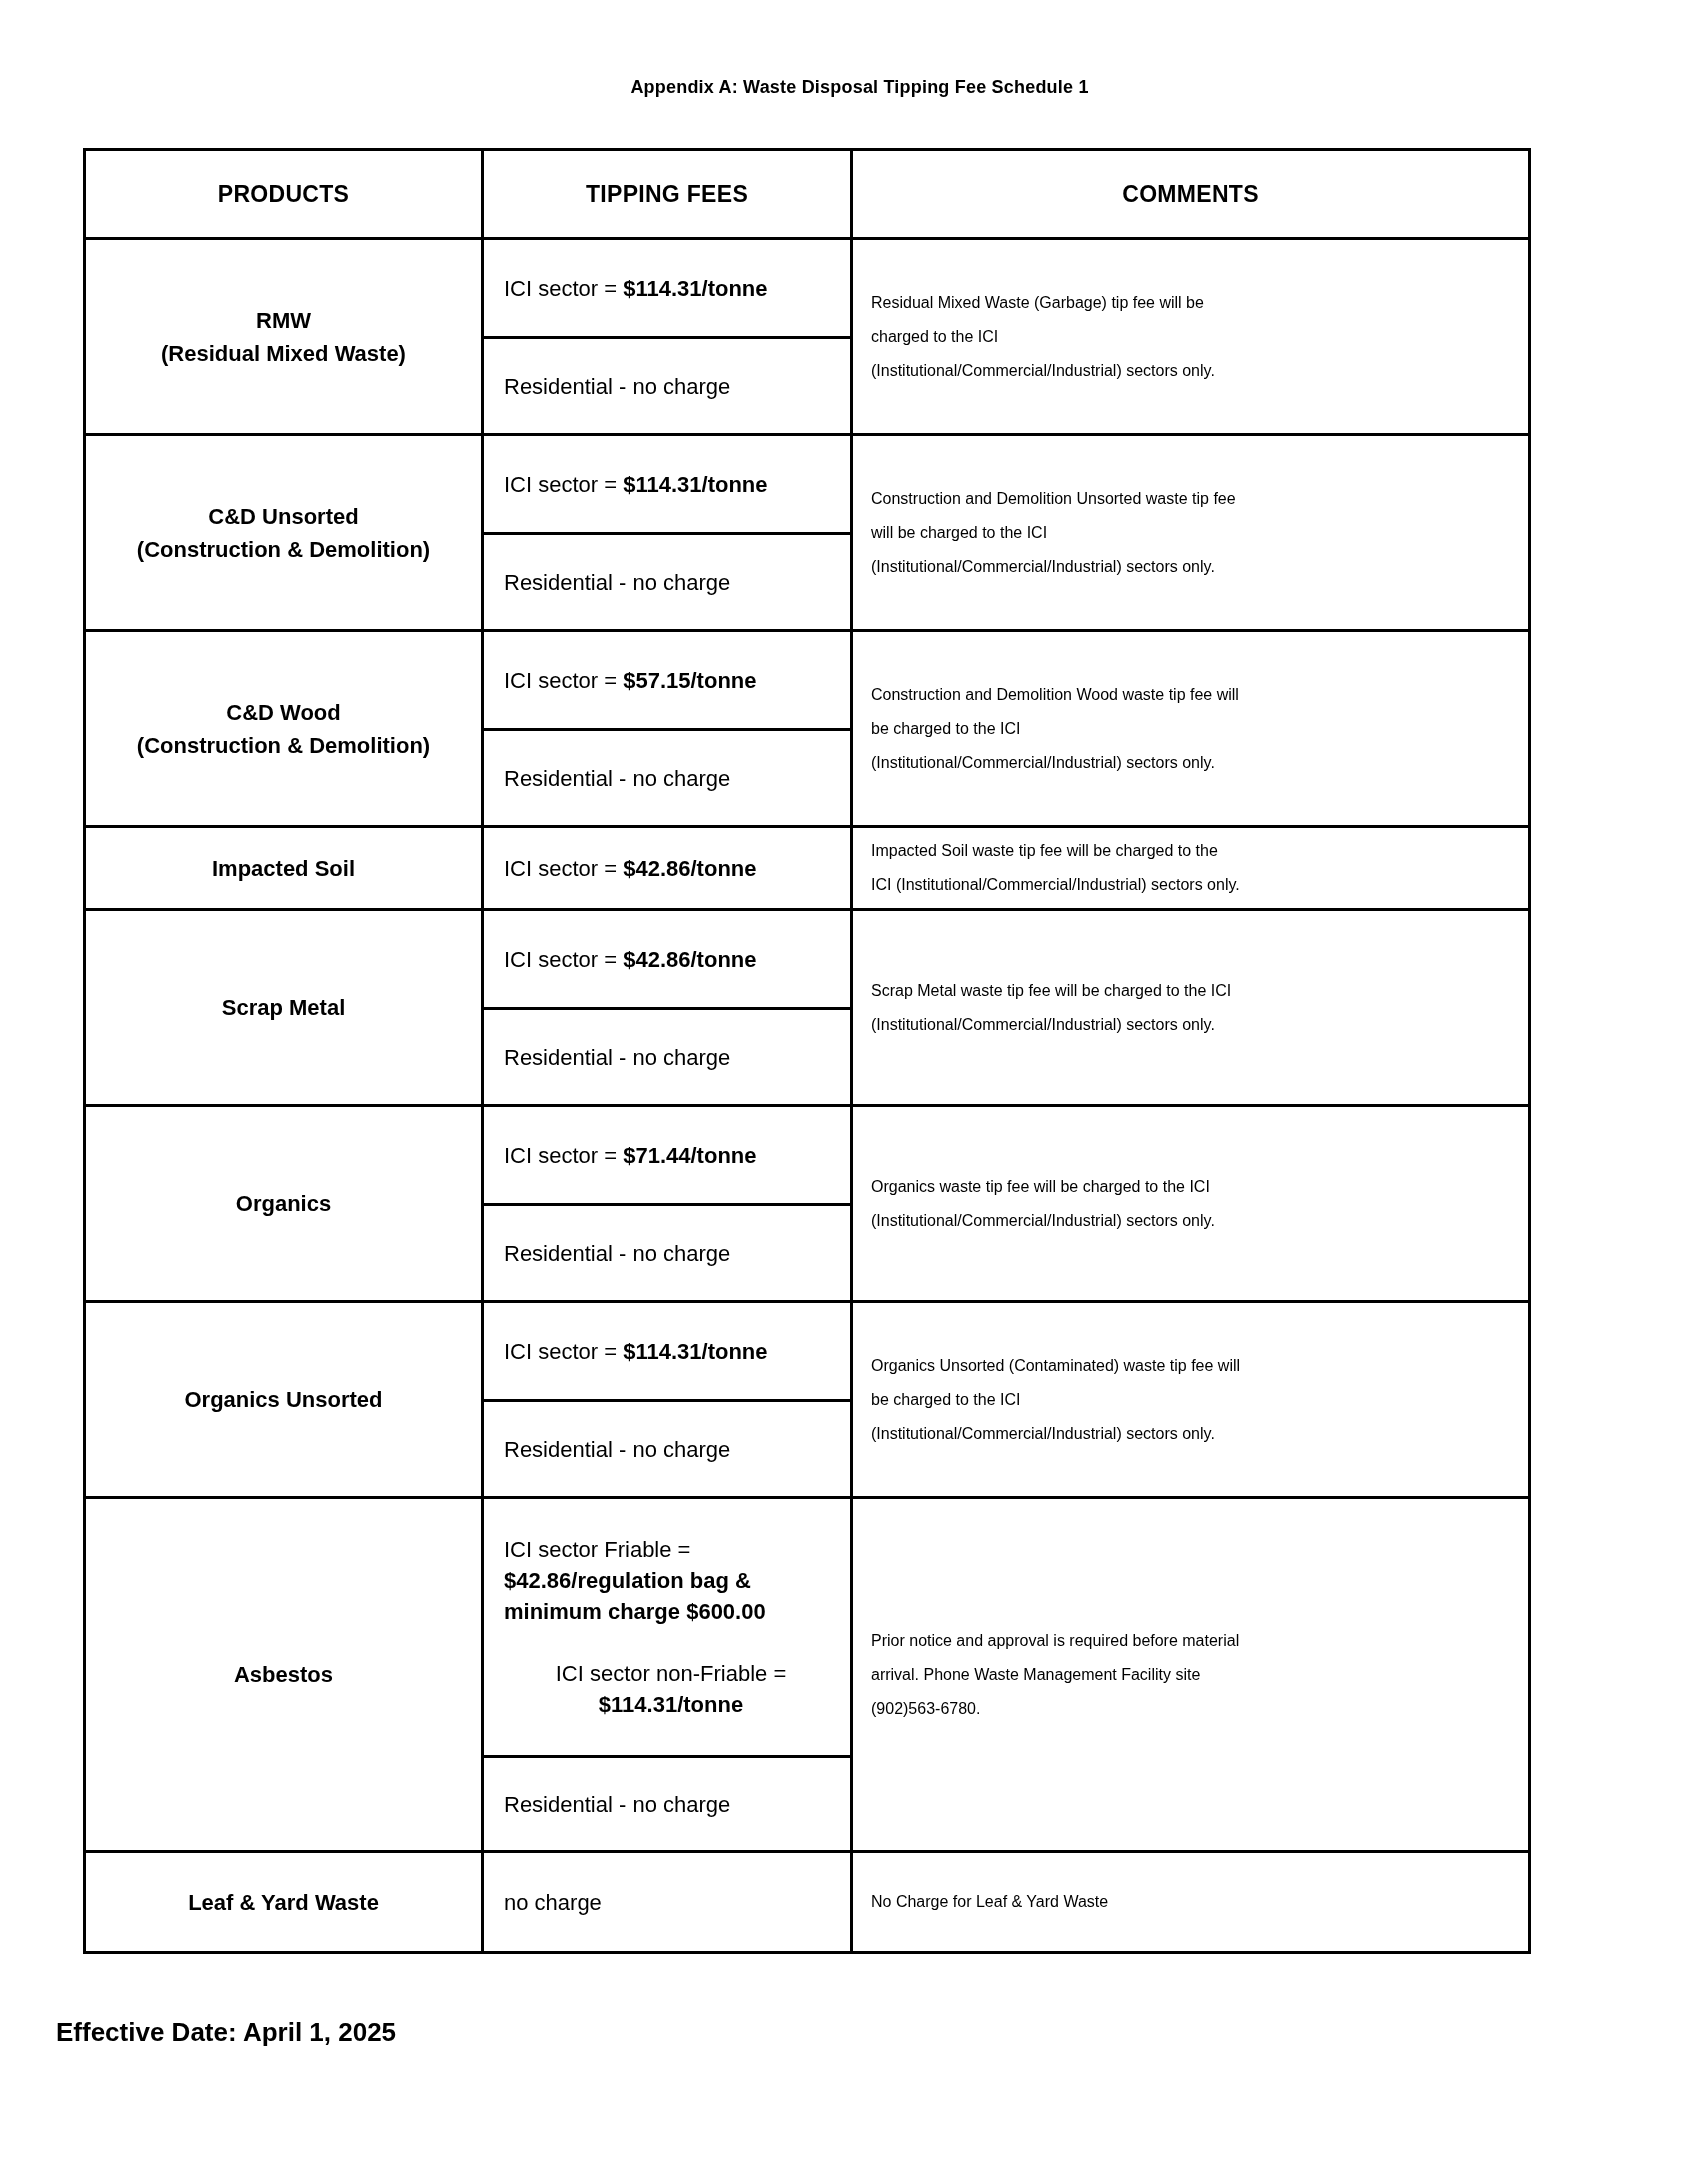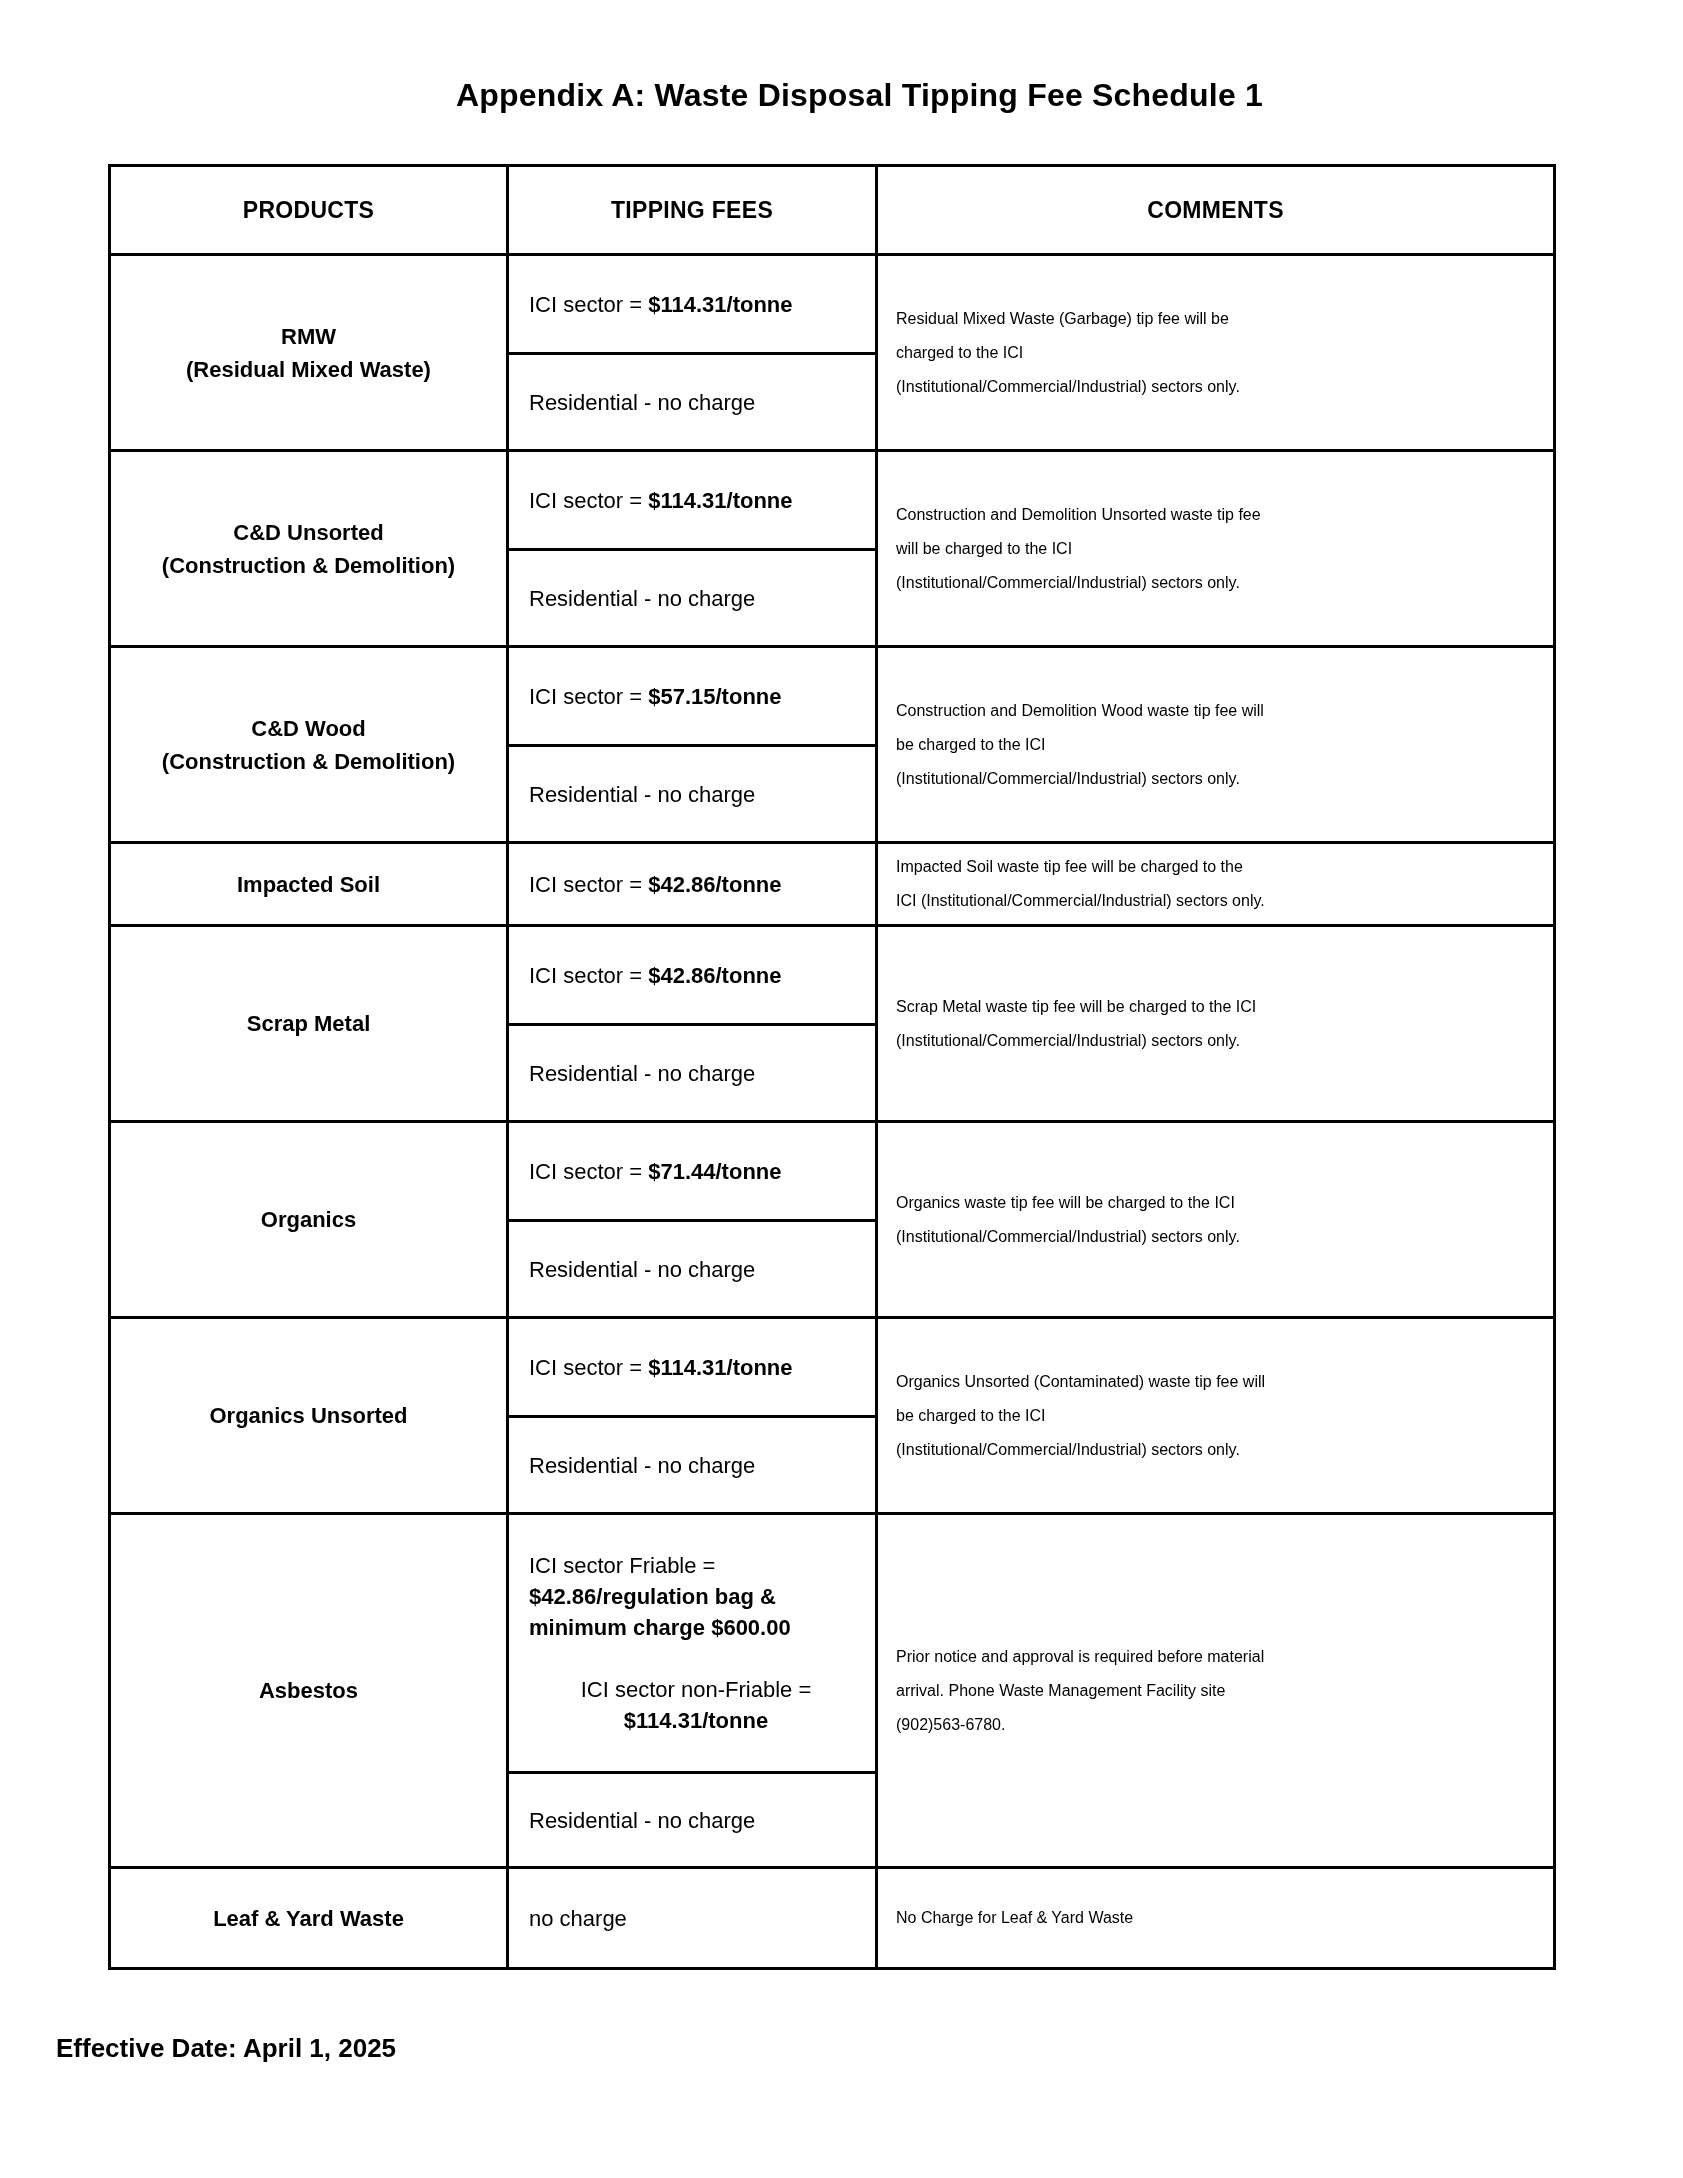--- a/index.html
+++ b/index.html
@@ -12,26 +12,26 @@
   body {
     width: 1683px;
     height: 2178px;
     position: relative;
   }
   .title {
     margin: 77px 0 50px 137px;
     width: 1445px;
     text-align: center;
     font-weight: bold;
-    font-size: 32px;
+    font-size: 18px;
     letter-spacing: 0.2px;
   }
   table.fee-table {
     border-collapse: collapse;
-    margin-left: 108px;
+    margin-left: 83px;
     width: 1445px;
     table-layout: fixed;
   }
   col.c1 { width: 398px; }
   col.c2 { width: 369px; }
   col.c3 { width: 678px; }
   th, td {
     border: 3px solid #000000;
     vertical-align: middle;
     overflow: hidden;

